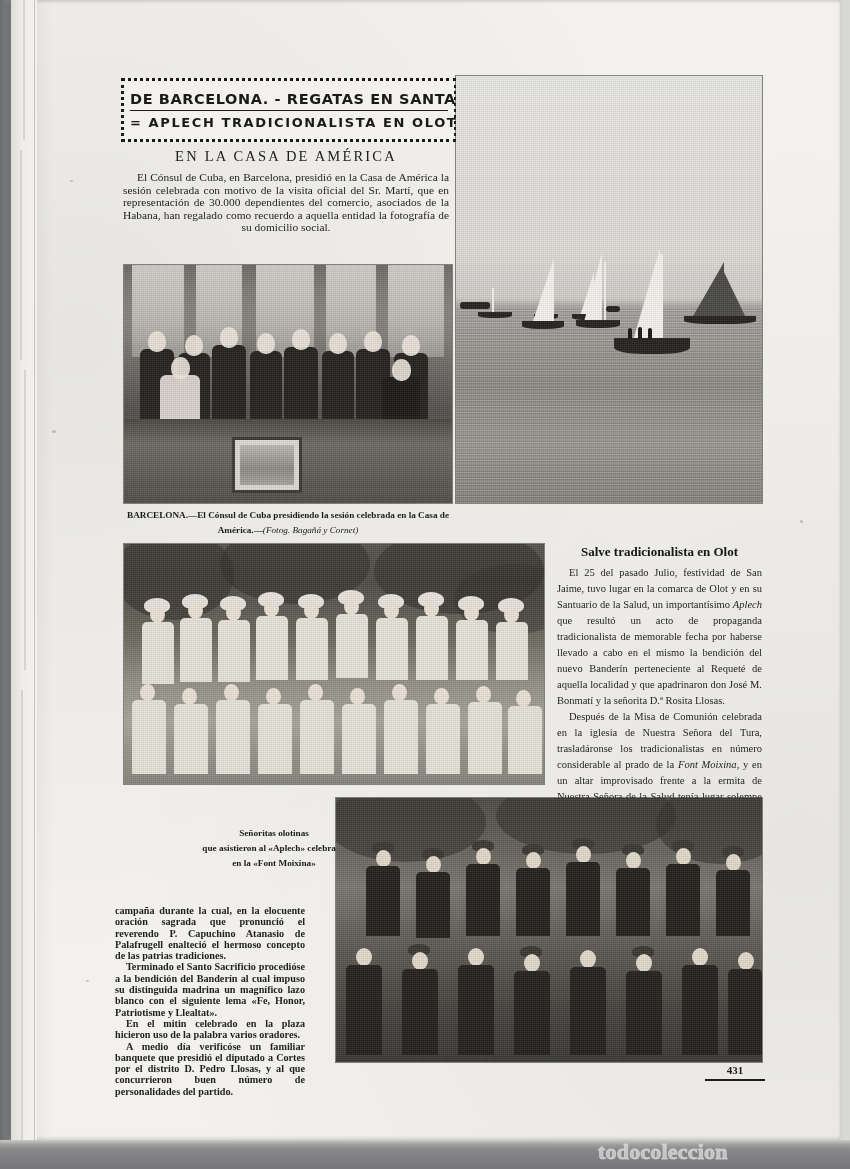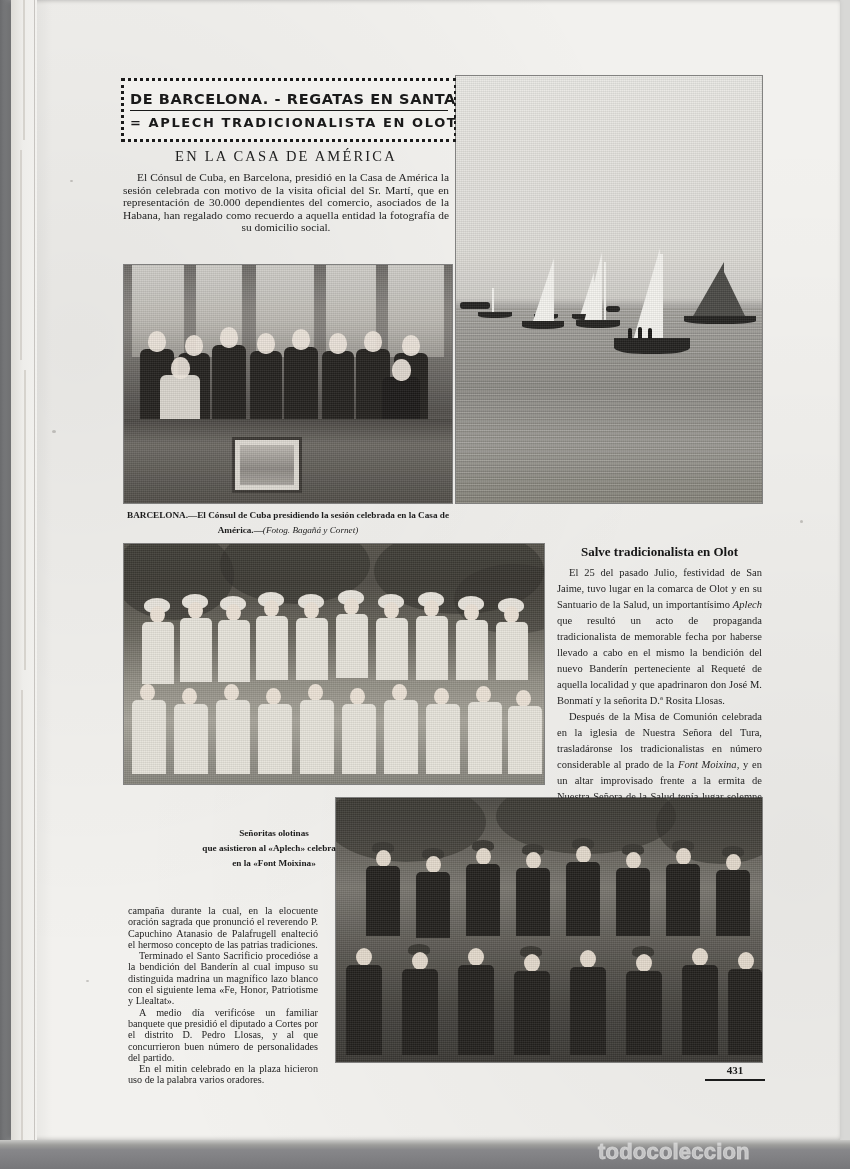--- a/index.html
+++ b/index.html
@@ -119,34 +119,34 @@
 
   
   .col-b{position:absolute;left:444px;top:484px;width:205px;}
   .col-b h2{margin:0 0 5px 0;font-size:13px;font-weight:700;text-align:center;
       color:#161616;font-family:"Liberation Serif", serif;}
   .col-b p{font-size:10.5px;line-height:16px;text-align:justify;margin:0;
       text-indent:12px;color:#1f1f1f;}
   .col-b i{font-style:italic;}
 
   
-  .col-c{position:absolute;left:15px;top:845px;width:190px;}
+  .col-c{position:absolute;left:2px;top:845px;width:190px;font-weight:bold;}
   .col-c p{font-size:10.2px;line-height:11.3px;text-align:justify;margin:0;
       text-indent:11px;color:#1f1f1f;}
   .col-c i{font-style:italic;}
 
   
   .pageno{position:absolute;left:592px;top:1000px;width:60px;text-align:center;}
   .pageno span{font-size:11px;font-weight:700;color:#1c1c1c;
       font-family:"Liberation Serif", serif;}
   .pageno .rule{margin-top:1px;height:1.5px;background:#1c1c1c;}
 
   
   .watermark{position:absolute;left:598px;top:1139px;
-      font-family:Liberation Sans, sans-serif;font-size:22px;font-weight:700;
+      font-family:Liberation Serif, serif;font-size:22px;font-weight:700;
       letter-spacing:.2px;color:rgba(255,255,255,.55);
       -webkit-text-stroke:1px rgba(210,210,210,.9);
       text-shadow:0 1px 0 rgba(0,0,0,.06);}
 
   .speck{position:absolute;background:rgba(90,85,78,.30);border-radius:50%;}
 </style>
 </head>
 <body>
 
 <div class="scan">
@@ -391,22 +391,22 @@
       <div class="man-body" style="left:346px;top:167px;width:36px;height:90px"></div>
       <div class="man-head" style="left:402px;top:154px;width:16px;height:18px"></div>
       <div class="man-body" style="left:392px;top:171px;width:34px;height:86px"></div>
       <div class="grain"></div>
     </div>
 
 
     <div class="col-c">
       <p style="text-indent:0">campaña durante la cual, en la elocuente oración sagrada que pronunció el reverendo P. Capuchino Atanasio de Palafrugell enalteció el hermoso concepto de las patrias tradiciones.</p>
       <p>Terminado el Santo Sacrificio procedióse a la bendición del Banderín al cual impuso su distinguida madrina un magnífico lazo blanco con el siguiente lema «Fe, Honor, Patriotisme y Llealtat».</p>
+      <p>En el mitin celebrado en la plaza hicieron uso de la palabra varios oradores.</p>
       <p>A medio día verificóse un familiar banquete que presidió el diputado a Cortes por el distrito D. Pedro Llosas, y al que concurrieron buen número de personalidades del partido.</p>
-      <p>En el mitin celebrado en la plaza hicieron uso de la palabra varios oradores.</p>
     </div>
 
     <div class="pageno">
       <span>431</span>
       <div class="rule"></div>
     </div>
 
   </div>
 
   <div class="watermark">todocoleccion</div>

